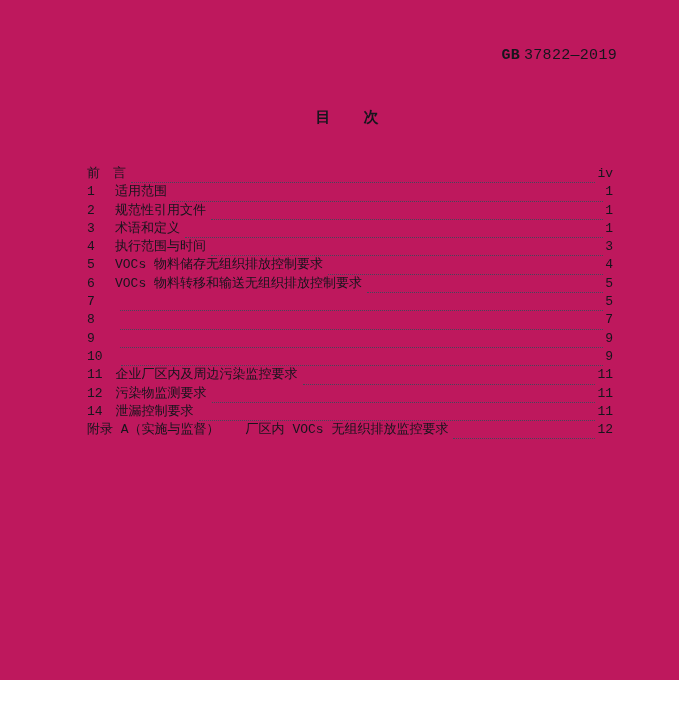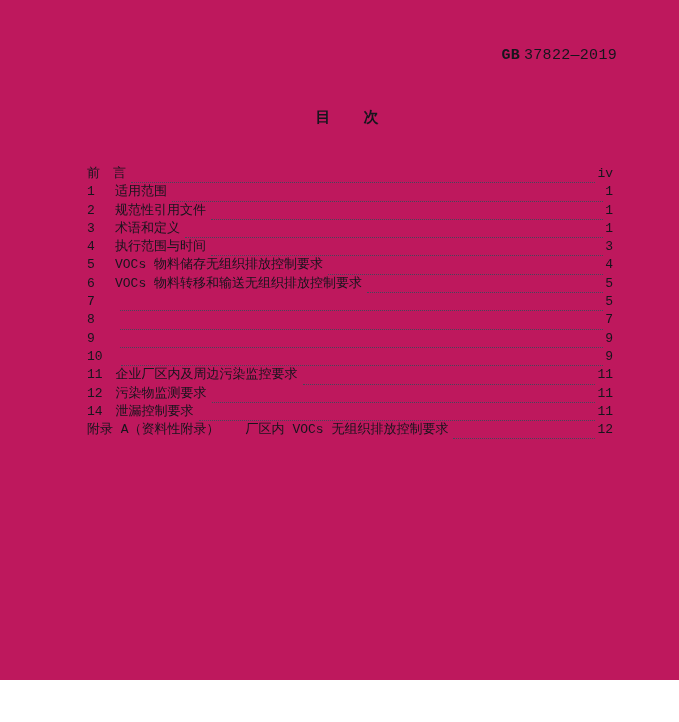--- a/index.html
+++ b/index.html
@@ -165,19 +165,19 @@
 
   <div class="toc-row">
     <span class="num">14</span>
     <span class="entry-title">泄漏控制要求</span>
     <span class="leader"></span>
     <span class="page-num">11</span>
   </div>
 
   <div class="toc-row">
 
-    <span class="entry-title">附录 A（资料性附录）　　厂区内 VOCs 无组织排放控制要求</span>
+    <span class="entry-title">附录 A（实施与监督）　　厂区内 VOCs 无组织排放监控要求</span>
     <span class="leader"></span>
     <span class="page-num">12</span>
   </div>
 </div>
 
 </div>
 
 </body></html>

